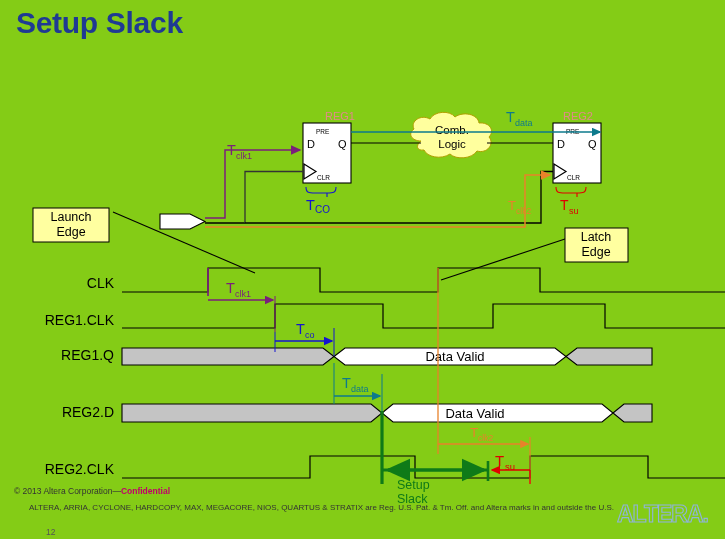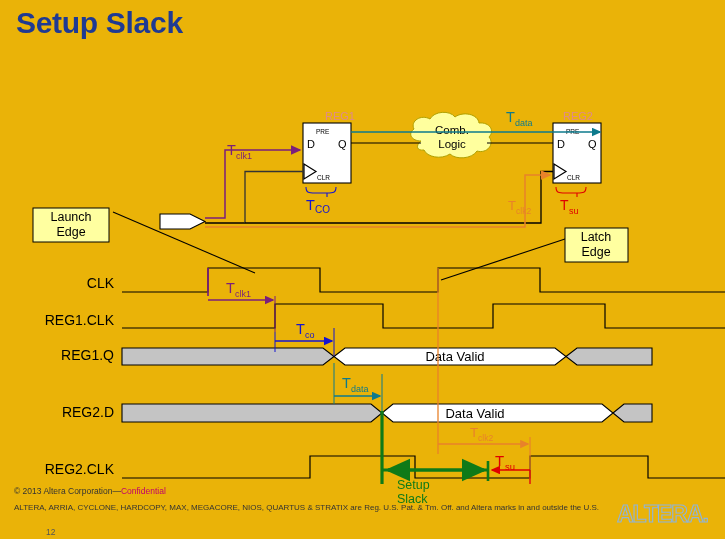--- a/index.html
+++ b/index.html
@@ -9,21 +9,21 @@
   body {
     width: 725px; height: 539px;
     position: relative;
     overflow: hidden;
     font-family: "Liberation Sans", sans-serif;
   }
   #slide {
     position: absolute;
     left: 0; top: 0;
     width: 725px; height: 539px;
-    background: #eab308;
+    background: #84cc16;
   }
   .title {
     position: absolute;
     left: 16px; top: 6px;
     font-size: 30px;
     font-weight: bold;
     color: #1f3a93;
     letter-spacing: -0.3px;
     font-family: "Liberation Sans", sans-serif;
   }
@@ -58,30 +58,31 @@
   
   .foot-copy {
     position: absolute;
     left: 14px; top: 486px;
     font-size: 8.5px;
     color: #333333;
     font-family: "Liberation Sans", sans-serif;
   }
   .foot-copy .conf {
     color: #c0006b;
-    font-weight: normal;
+    font-weight: bold;
   }
   .foot-legal {
     position: absolute;
     left: 14px; top: 502px;
     width: 600px;
     font-size: 8px;
     color: #333333;
     line-height: 1.45;
     font-family: "Liberation Sans", sans-serif;
+    text-align: right;
   }
   .foot-page {
     position: absolute;
     left: 14px; top: 527px;
     font-size: 8.5px;
     color: #555555;
     font-family: "Liberation Sans", sans-serif;
     margin-left: 32px;
   }
   .logo {

